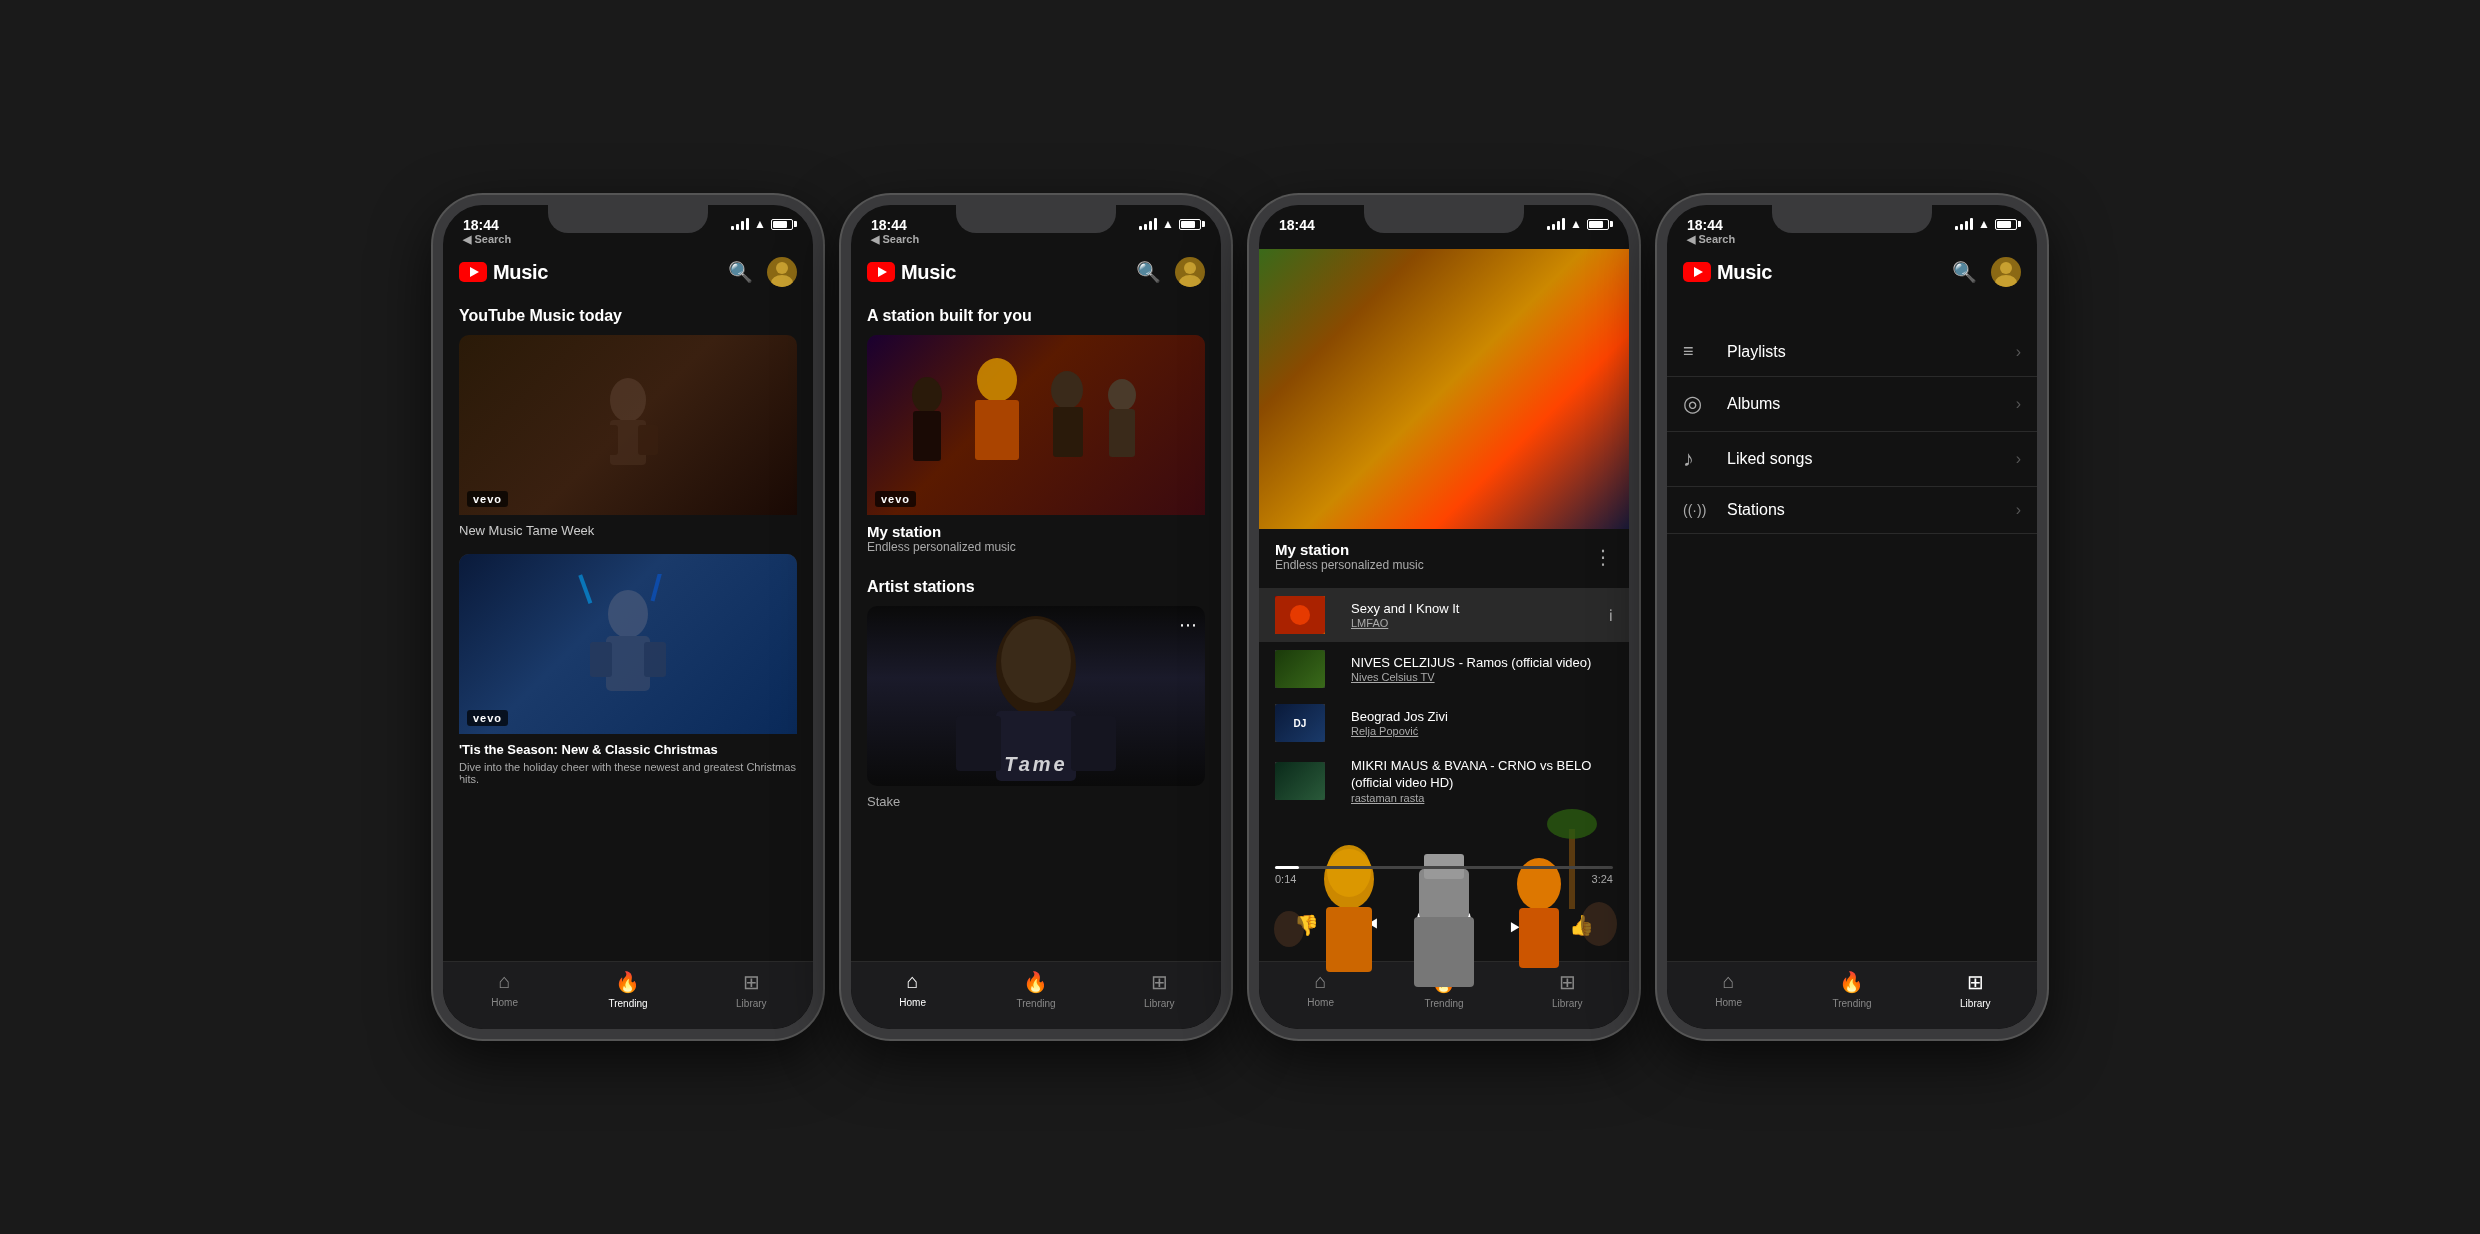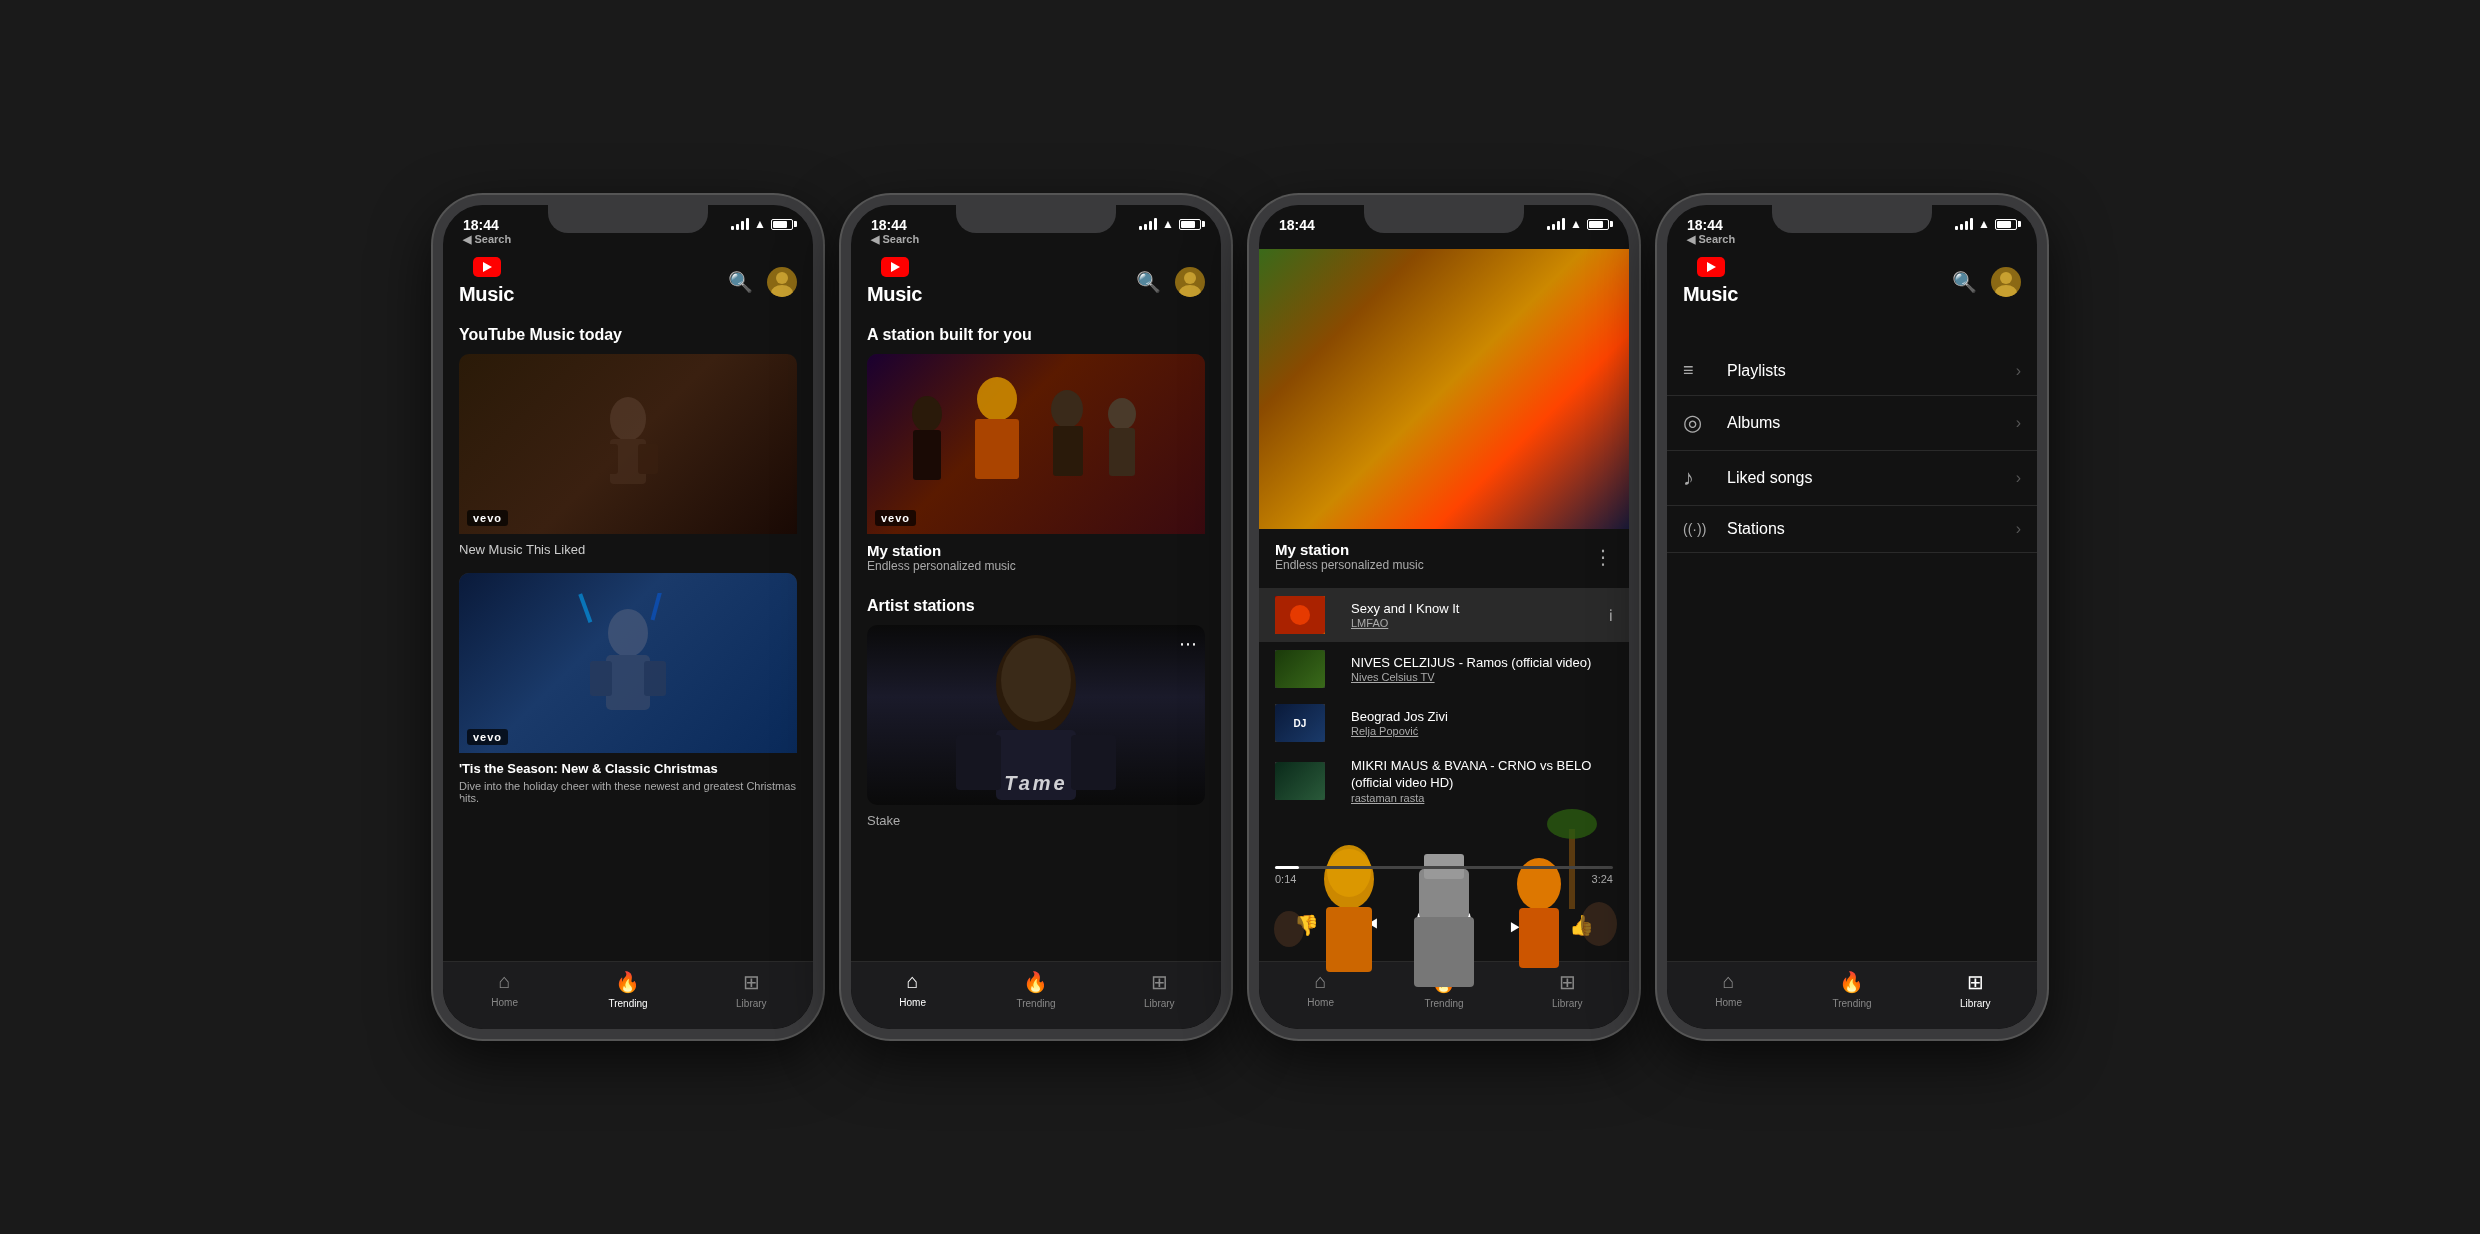--- a/index.html
+++ b/index.html
@@ -99,21 +99,20 @@
       display: flex;
       align-items: center;
       padding: 8px 16px;
       background: #121212;
       flex-shrink: 0;
     }
     .yt-logo {
       display: flex;
       align-items: center;
       gap: 6px;
-      flex-direction: column;
     }
     .yt-icon {
       width: 28px;
       height: 20px;
       background: #ff0000;
       border-radius: 5px;
       display: flex;
       align-items: center;
       justify-content: center;
     }
@@ -408,21 +407,21 @@
             <div style="width:100%;height:100%;background:linear-gradient(135deg,#2a1a08 0%,#3a2010 50%,#1a0a05 100%);display:flex;align-items:center;justify-content:center;">
               <svg width="80" height="120" viewBox="0 0 80 120" opacity="0.6">
                 <ellipse cx="40" cy="35" rx="18" ry="22" fill="#5a4030"></ellipse>
                 <rect x="22" y="55" width="36" height="45" rx="4" fill="#4a3020"></rect>
                 <rect x="10" y="60" width="20" height="30" rx="3" fill="#3a2010"></rect>
                 <rect x="50" y="60" width="20" height="30" rx="3" fill="#3a2010"></rect>
               </svg>
             </div>
             <div class="vevo-badge">vevo</div>
           </div>
-          <div class="video-label">New Music This Liked</div>
+          <div class="video-label">New Music Tame Week</div>
         </div>
 
         <div class="video-card">
           <div class="video-thumb">
             <div style="width:100%;height:100%;background:linear-gradient(135deg,#0a1a3a 0%,#1a3a6a 40%,#0a2a5a 100%);display:flex;align-items:center;justify-content:center;position:relative;">
               <svg width="100" height="140" viewBox="0 0 100 140" opacity="0.7">
                 <ellipse cx="50" cy="40" rx="20" ry="24" fill="#4a5a7a"></ellipse>
                 <rect x="28" y="62" width="44" height="55" rx="5" fill="#3a4a6a"></rect>
                 <rect x="12" y="68" width="22" height="35" rx="3" fill="#2a3a5a"></rect>
                 <rect x="66" y="68" width="22" height="35" rx="3" fill="#2a3a5a"></rect>

